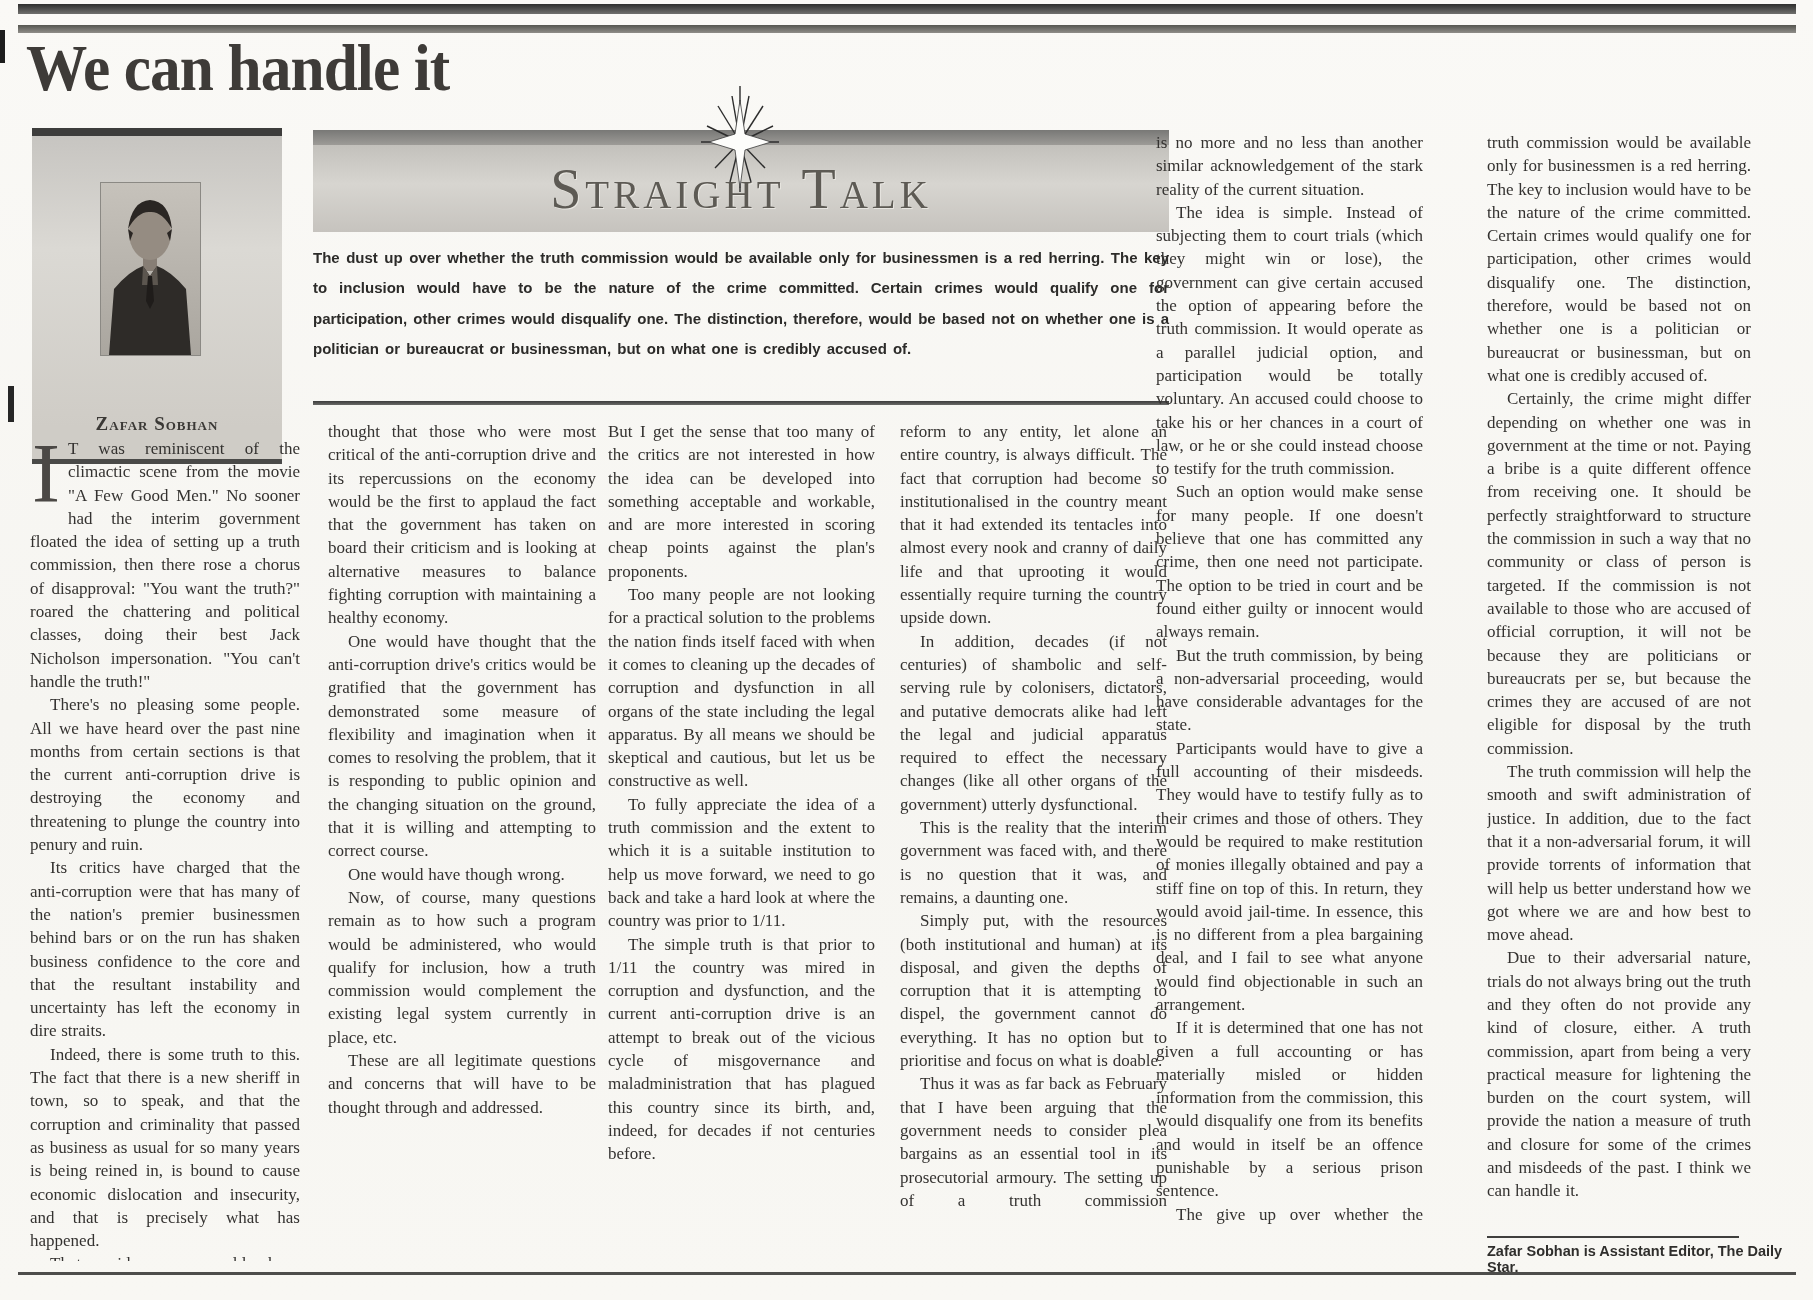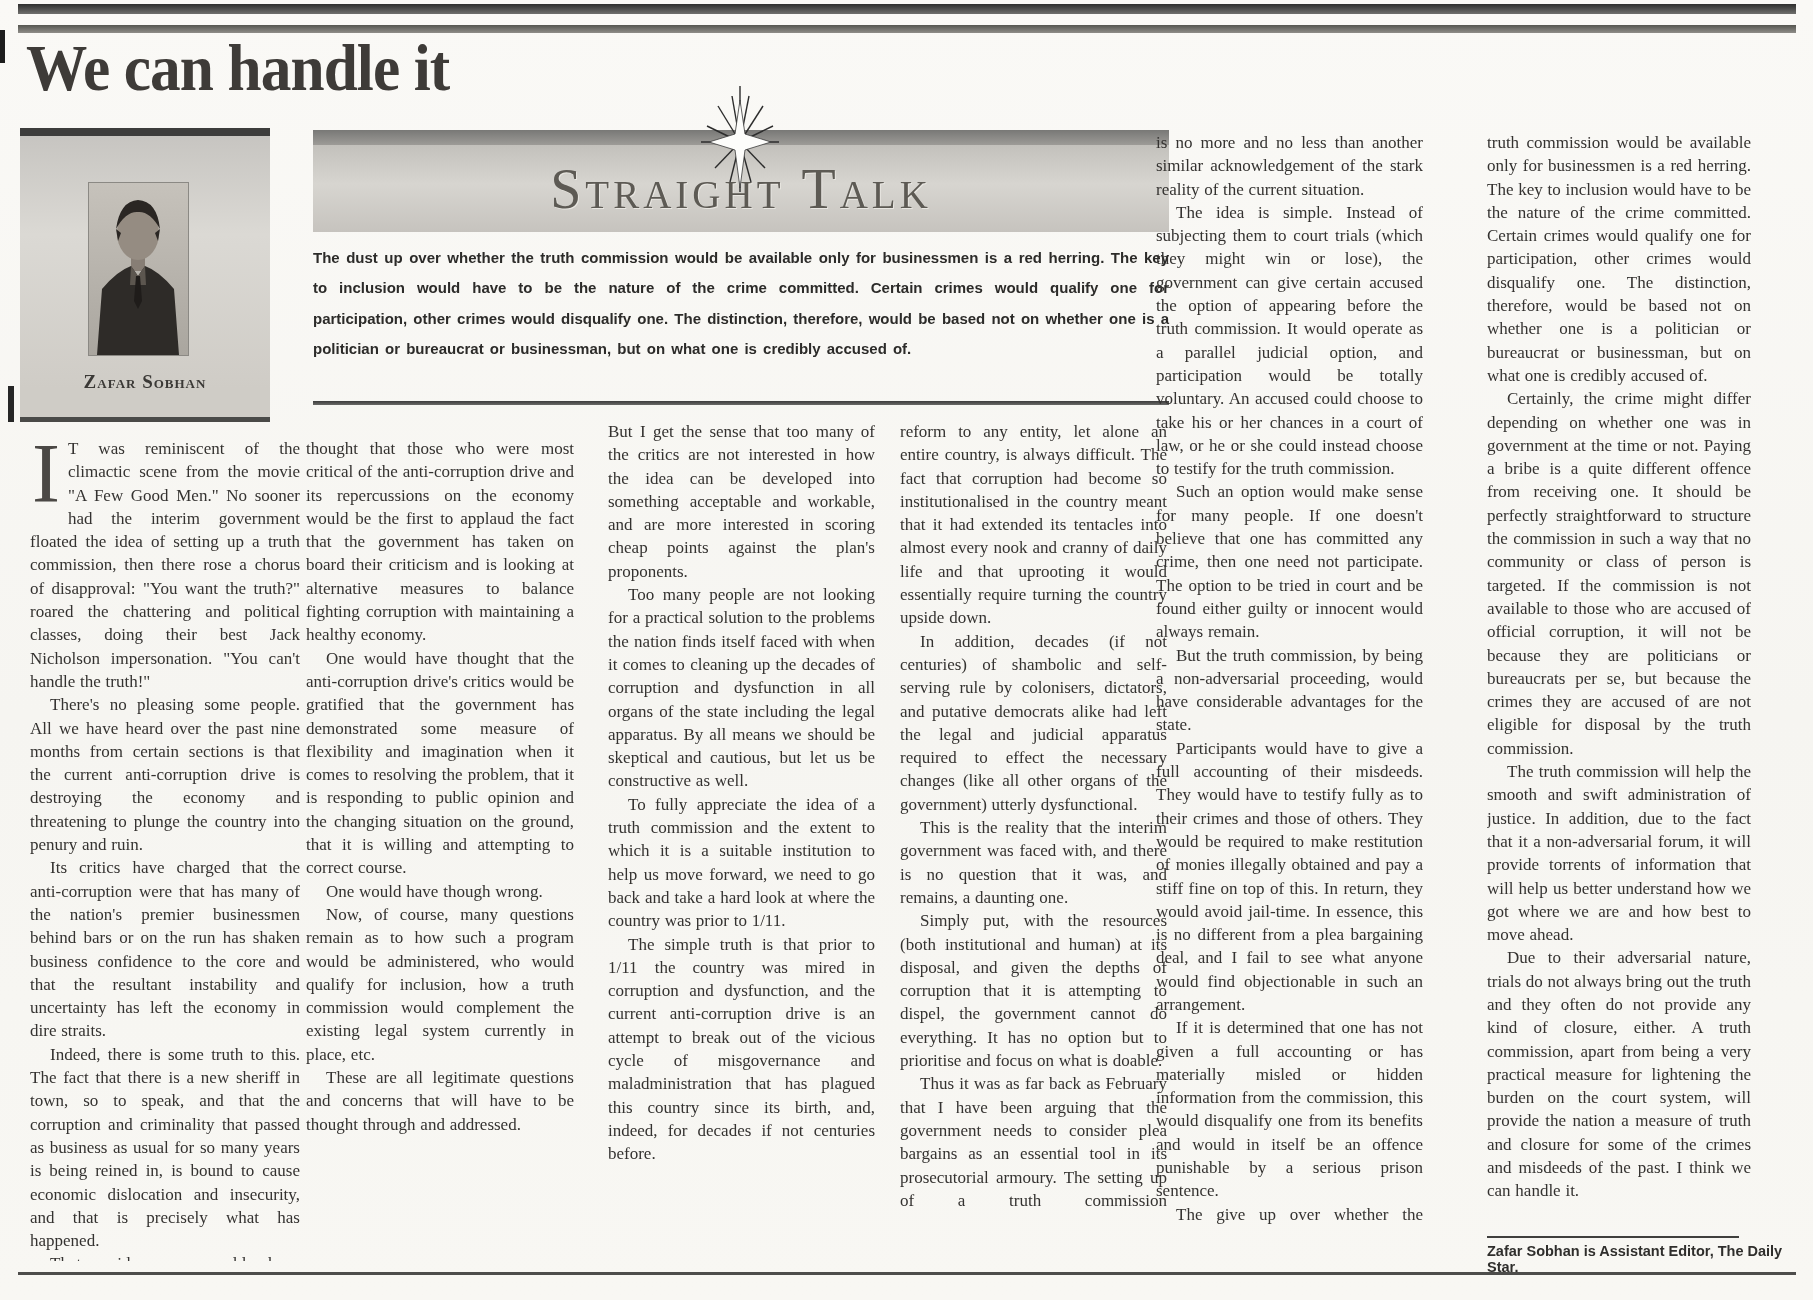--- a/index.html
+++ b/index.html
@@ -10,21 +10,21 @@
   }
   .rule-top-1 { position:absolute; left:18px; top:4px; width:1778px; height:10px;
     background:linear-gradient(180deg,#2e2e2e,#6f6f6d); }
   .rule-top-2 { position:absolute; left:18px; top:25px; width:1778px; height:8px;
     background:linear-gradient(180deg,#55554f,#8f8d89); }
   .headline { position:absolute; left:26px; top:30px; margin:0;
     font-family:"Liberation Serif", serif; font-weight:bold; font-size:66px;
     color:#3e3b38; letter-spacing:-1px; white-space:nowrap;
     transform:scaleX(.93); transform-origin:left top; }
   
-  .photo-box { position:absolute; left:20px; top:128px; width:250px; height:294px;
+  .photo-box { position:absolute; left:32px; top:128px; width:250px; height:336px;
     box-sizing:border-box; border-top:8px solid #3d3d3c; border-bottom:5px solid #4a4a48;
     background:linear-gradient(180deg,#c7c5c1,#dbd9d4 35%,#cfccc6 90%);text-decoration:underline; }
   .portrait { position:absolute; left:68px; top:46px; width:99px; height:172px;
     border:1px solid #8b8984; background:#bdb9b3; display:block; }
   .photo-caption { position:absolute; left:0; right:0; bottom:24px; text-align:center;
     font-variant:small-caps; font-weight:bold; font-size:19px; letter-spacing:1px; color:#3b3936; }
   
   .banner { position:absolute; left:313px; top:130px; width:856px; height:102px; }
   .banner-strip { height:15px; background:linear-gradient(180deg,#787876,#9d9b97); }
   .banner-body { height:87px; display:flex; align-items:center; justify-content:center;
@@ -39,21 +39,21 @@
   .intro-rule { position:absolute; left:313px; top:401px; width:856px; height:4px;
     background:linear-gradient(180deg,#3c3c3c,#6a6a68); }
   
   .col { position:absolute; font-size:17px; line-height:23.3px; overflow:hidden; }
   .col p { margin:0; text-align:justify; word-spacing:.5px; }
   .col p.ind { text-indent:20px; }
   .col p.cut { text-align-last:justify; }
   .dropcap { float:left; font-size:84px; line-height:70px; height:72px;
     padding:2px 8px 0 2px; color:#4b4845; }
   #col-0 { left:30px;   top:437px; width:270px; height:824px; }
-  #col-1 { left:306px;  top:420px; width:268px; height:842px;margin-top:17px; }
+  #col-1 { left:328px;  top:420px; width:268px; height:842px; }
   #col-2 { left:608px;  top:420px; width:267px; height:842px; }
   #col-3 { left:900px;  top:420px; width:267px; height:842px; }
   #col-4 { left:1156px; top:131px; width:267px; height:1131px; }
   #col-5 { left:1487px; top:131px; width:264px; height:1098px; }
   .rule-bottom { position:absolute; left:18px; top:1272px; width:1778px; height:3px; background:#4d4d4b; }
   .footer-rule { position:absolute; left:1487px; top:1236px; width:252px; height:2px; background:#3f3f3d; }
   .footer-byline { position:absolute; left:1487px; top:1243px; width:310px;
     font-family:"Liberation Sans", sans-serif; font-weight:bold; font-size:14.5px; color:#2f2e2c; }
   .artifact-a { position:absolute; left:0; top:30px; width:5px; height:33px; background:#1d1d1d; }
   .artifact-b { position:absolute; left:8px; top:386px; width:6px; height:36px; background:#262626; }

